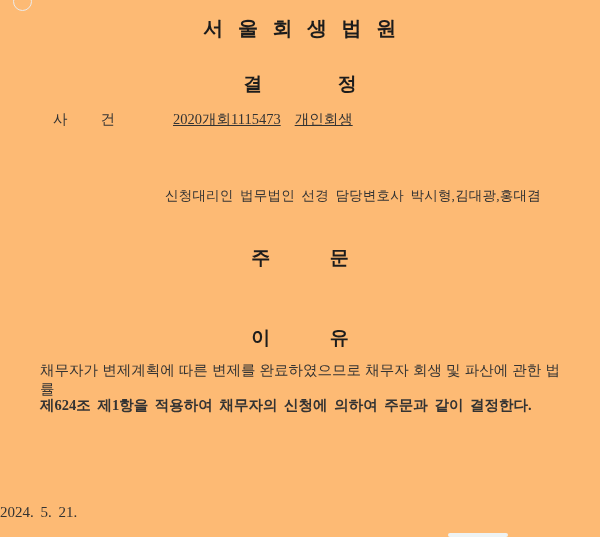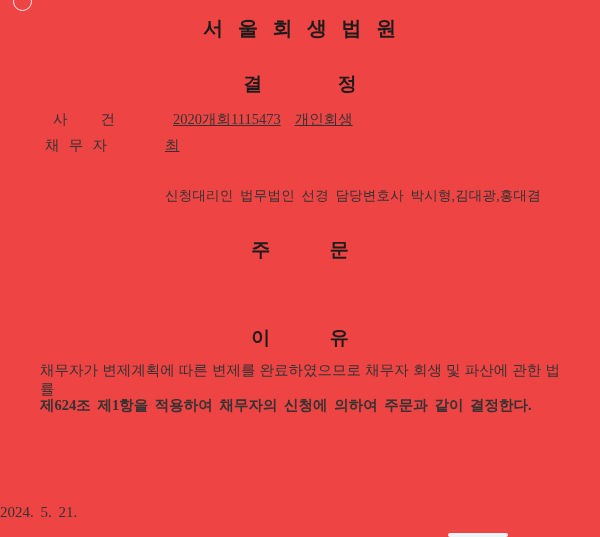--- a/index.html
+++ b/index.html
@@ -4,21 +4,21 @@
 <style>
   html, body {
     margin: 0;
     padding: 0;
     background: #ffffff;
   }
   .page {
     position: relative;
     width: 600px;
     height: 537px;
-    background: #ef4444;
+    background: #fdba74;
     overflow: hidden;
     color: #2b2b2b;
     font-family: "Liberation Serif", serif;
   }
   
   .artifact-circle {
     position: absolute;
     top: -8px;
     left: 13px;
     width: 17px;
@@ -55,21 +55,21 @@
     word-spacing: 8px;
     letter-spacing: 0.5px;
   }
   .decision-heading {
     top: 58px;
     font-size: 19px;
     word-spacing: 70px;
     margin-top: 16px;
   }
   .order-heading {
-    top: 240px;
+    top: 248px;
     font-size: 19px;
     word-spacing: 54px;
   }
   .reason-heading {
     top: 328px;
     font-size: 19px;
     word-spacing: 54px;
   }
   
   .kv-row {
@@ -153,24 +153,20 @@
 
   <h1 class="heading court-name">서 울 회 생 법 원</h1>
 
   <h2 class="heading decision-heading">결 정</h2>
 
   <div class="kv-row case-row">
     <span class="kv-label">사 건</span>
     <span class="kv-value"><span>2020개회1115473</span><span class="case-type-part">개인회생</span></span>
   </div>
 
-  <div class="kv-row debtor-row">
-    <span class="kv-label">채 무 자</span>
-    <span class="kv-value">최</span>
-  </div>
 
   <div class="attorney-line">신청대리인 법무법인 선경 담당변호사 박시형,김대광,홍대겸</div>
 
   <h2 class="heading order-heading">주 문</h2>
 
 
   <h2 class="heading reason-heading">이 유</h2>
 
   <div class="reason-line1">채무자가 변제계획에 따른 변제를 완료하였으므로 채무자 회생 및 파산에 관한 법률</div>
 

